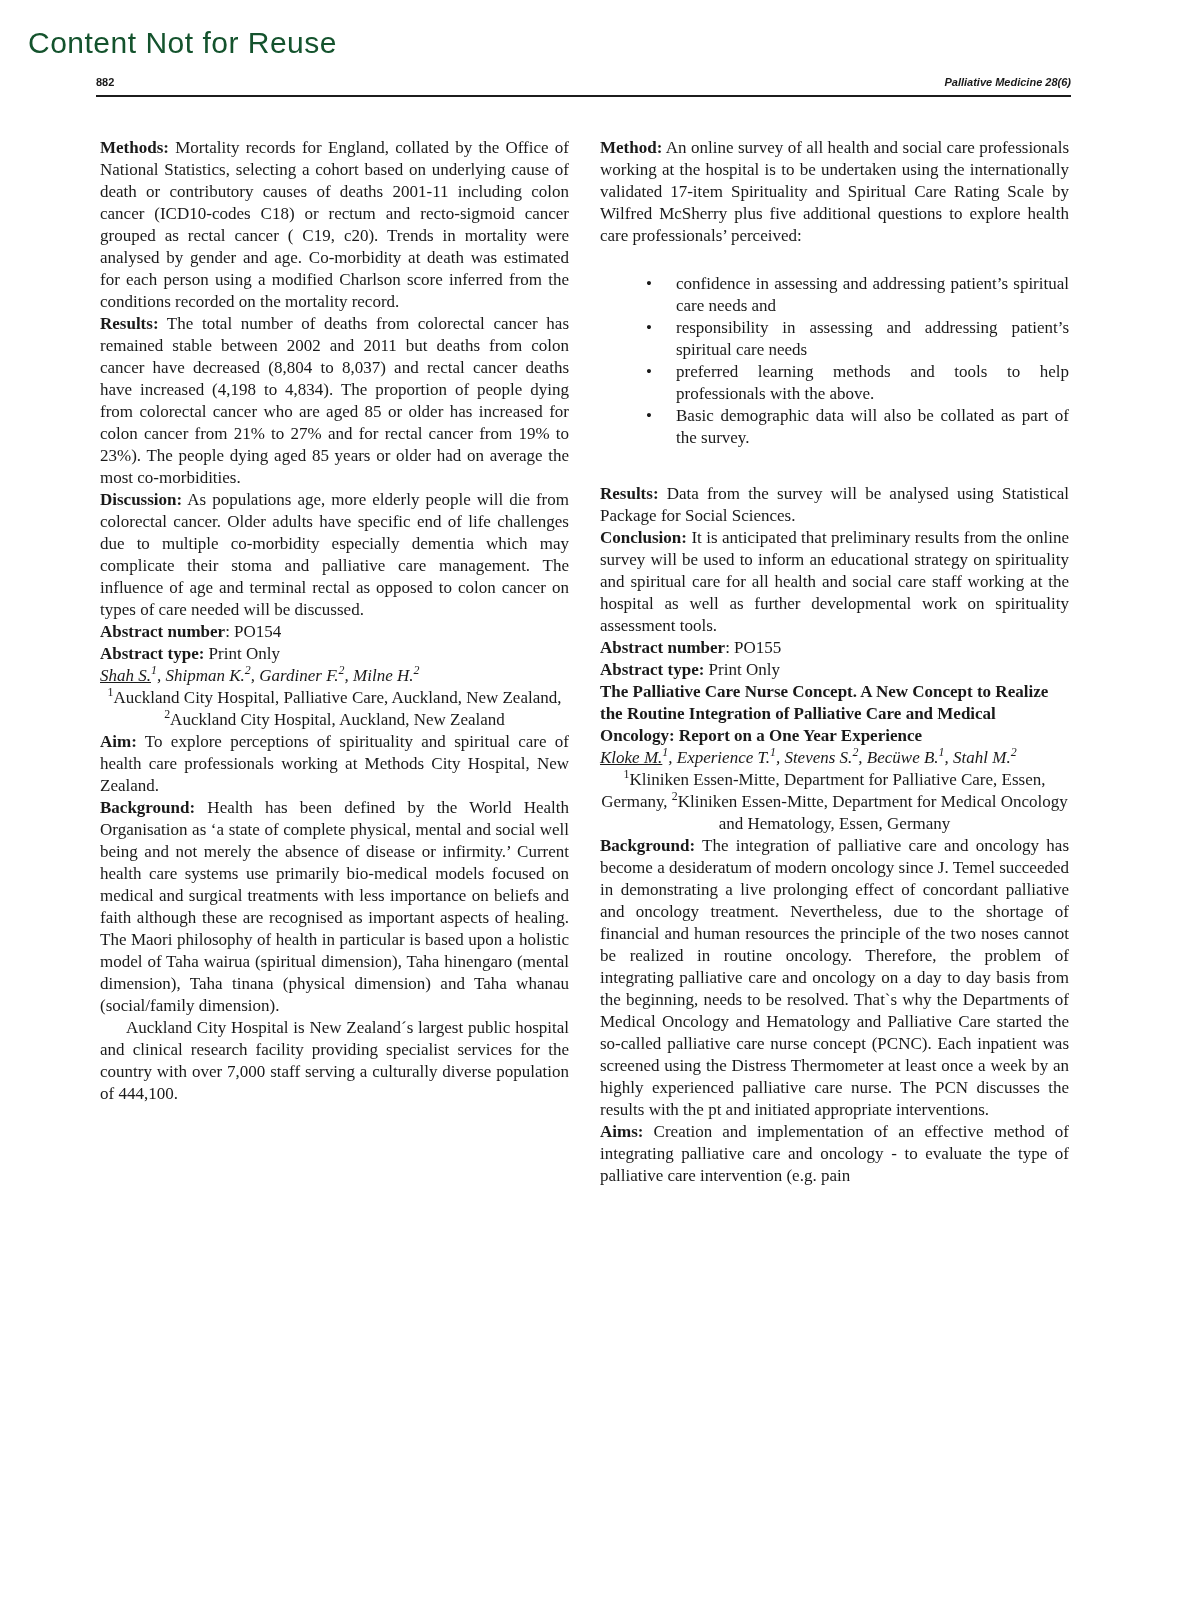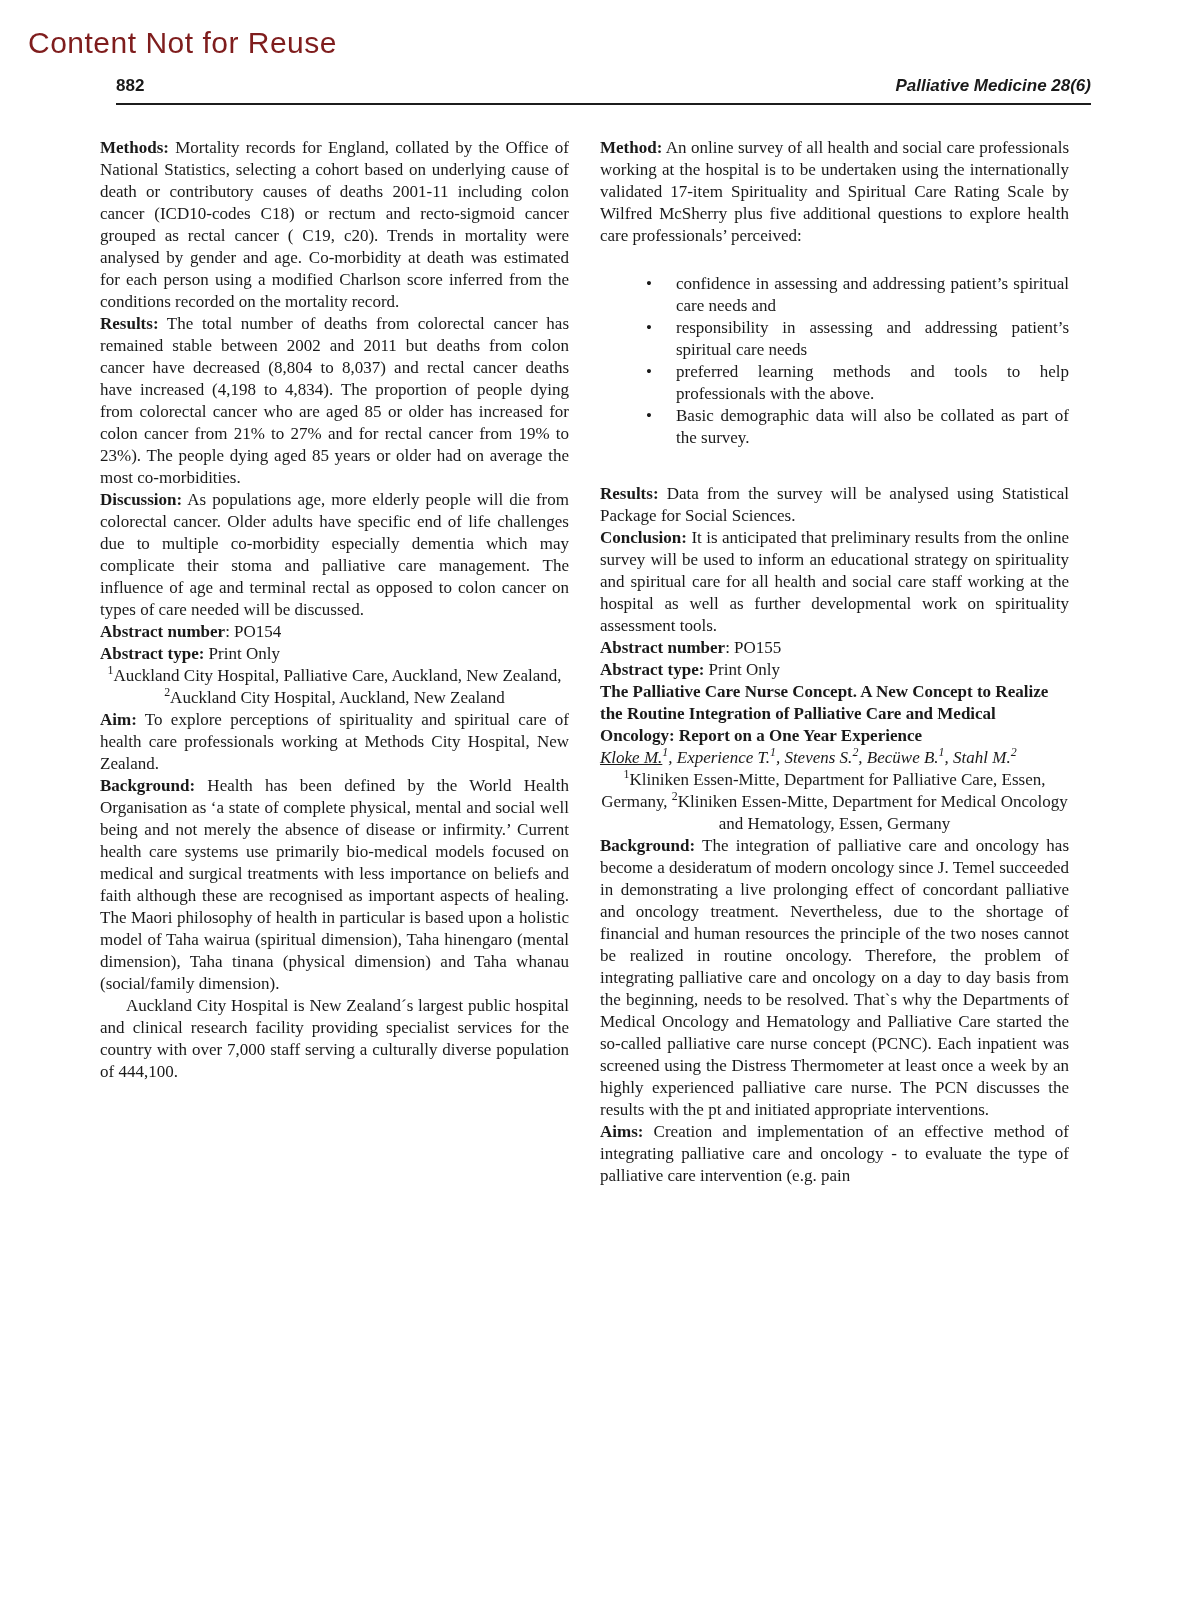--- a/index.html
+++ b/index.html
@@ -7,28 +7,28 @@
     position:relative;
     width:1200px; height:1601px;
     background:#ffffff;
     font-family:"Liberation Serif", serif;
     color:#1a1a1a;
     overflow:hidden;
   }
   .watermark {
     position:absolute; top:26px; left:28px;
     font-family:"Liberation Sans", sans-serif;
-    font-size:30px; color:#7f1d1d; letter-spacing:0.5px;
+    font-size:30px; color:#14532d; letter-spacing:0.5px;
     white-space:nowrap;
   }
   .running-head {
-    position:absolute; top:76px; left:116px; width:975px;
+    position:absolute; top:76px; left:96px; width:975px;
     display:flex; justify-content:space-between; align-items:flex-end;
     border-bottom:2px solid #1c1c1c; padding-bottom:7px;
-    font-family:"Liberation Sans", sans-serif; font-size:17px;
+    font-family:"Liberation Sans", sans-serif; font-size:11px;
   }
   .page-number { font-weight:bold; }
   .journal-title { font-weight:bold; font-style:italic; }
   .content {
     position:absolute; top:137px; left:100px; width:975px;
     display:flex; gap:31px;
   }
   .col { width:469px; font-size:17px; line-height:22px; text-align:justify; }
   .col p { margin:0; }
   b.runin { font-weight:bold; }
@@ -63,20 +63,21 @@
       <p><b class="runin">Methods:</b><span> Mortality records for England, collated by the Office of National Statistics, selecting a cohort based on underlying cause of death or contributory causes of deaths 2001-11 including colon cancer (ICD10-codes C18) or rectum and recto-sigmoid cancer grouped as rectal cancer ( C19, c20). Trends in mortality were analysed by gender and age. Co-morbidity at death was estimated for each person using a modified Charlson score inferred from the conditions recorded on the mortality record.</span></p>
 
       <p><b class="runin">Results:</b><span> The total number of deaths from colorectal cancer has remained stable between 2002 and 2011 but deaths from colon cancer have decreased (8,804 to 8,037) and rectal cancer deaths have increased (4,198 to 4,834). The proportion of people dying from colorectal cancer who are aged 85 or older has increased for colon cancer from 21% to 27% and for rectal cancer from 19% to 23%). The people dying aged 85 years or older had on average the most co-morbidities.</span></p>
 
       <p><b class="runin">Discussion:</b><span> As populations age, more elderly people will die from colorectal cancer. Older adults have specific end of life challenges due to multiple co-morbidity especially dementia which may complicate their stoma and palliative care management. The influence of age and terminal rectal as opposed to colon cancer on types of care needed will be discussed.</span></p>
 
       <p class="gap-abstract"><b class="runin">Abstract number</b><span>: PO154</span></p>
       <p><b class="runin">Abstract type:</b><span> Print Only</span></p>
 
 
+      <p class="authors"><span class="u">Shah S.</span><sup>1</sup><span>, Shipman K.</span><sup>2</sup><span>, Gardiner F.</span><sup>2</sup><span>, Milne H.</span><sup>2</sup></p>
 
       <p class="affil"><sup>1</sup><span>Auckland City Hospital, Palliative Care, Auckland, New Zealand, </span><sup>2</sup><span>Auckland City Hospital, Auckland, New Zealand</span></p>
 
       <p class="first-section"><b class="runin">Aim:</b><span> To explore perceptions of spirituality and spiritual care of health care professionals working at Methods City Hospital, New Zealand.</span></p>
 
       <p><b class="runin">Background:</b><span> Health has been defined by the World Health Organisation as ‘a state of complete physical, mental and social well being and not merely the absence of disease or infirmity.’ Current health care systems use primarily bio-medical models focused on medical and surgical treatments with less importance on beliefs and faith although these are recognised as important aspects of healing. The Maori philosophy of health in particular is based upon a holistic model of Taha wairua (spiritual dimension), Taha hinengaro (mental dimension), Taha tinana (physical dimension) and Taha whanau (social/family dimension).</span></p>
 
       <p class="indented">Auckland City Hospital is New Zealand´s largest public hospital and clinical research facility providing specialist services for the country with over 7,000 staff serving a culturally diverse population of 444,100.</p>
 
     </div>

